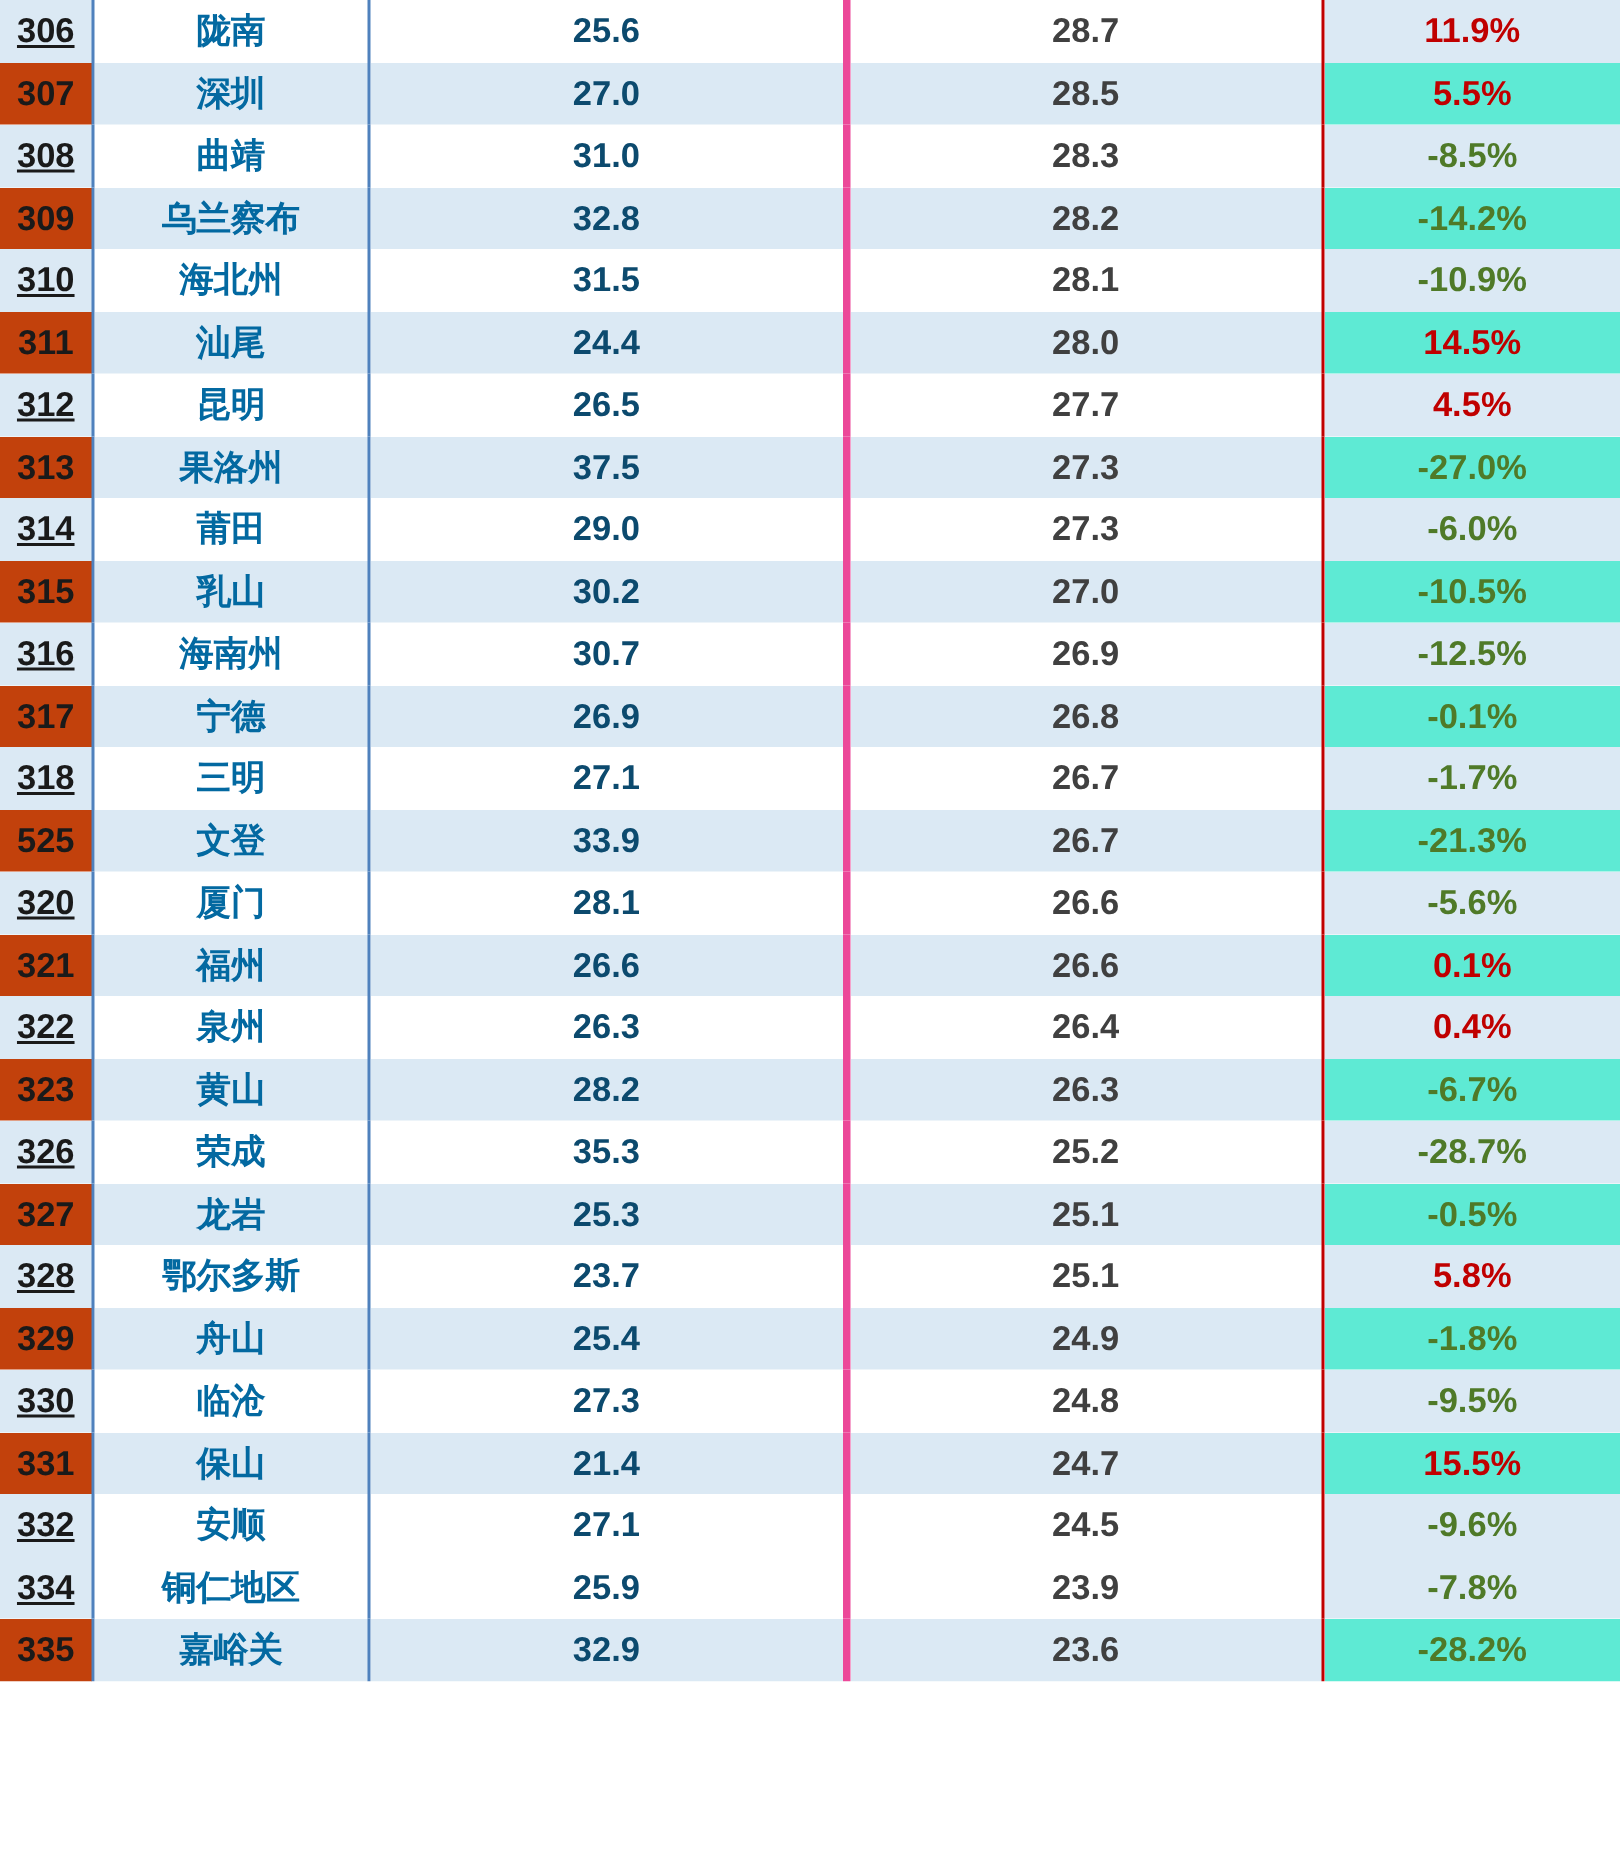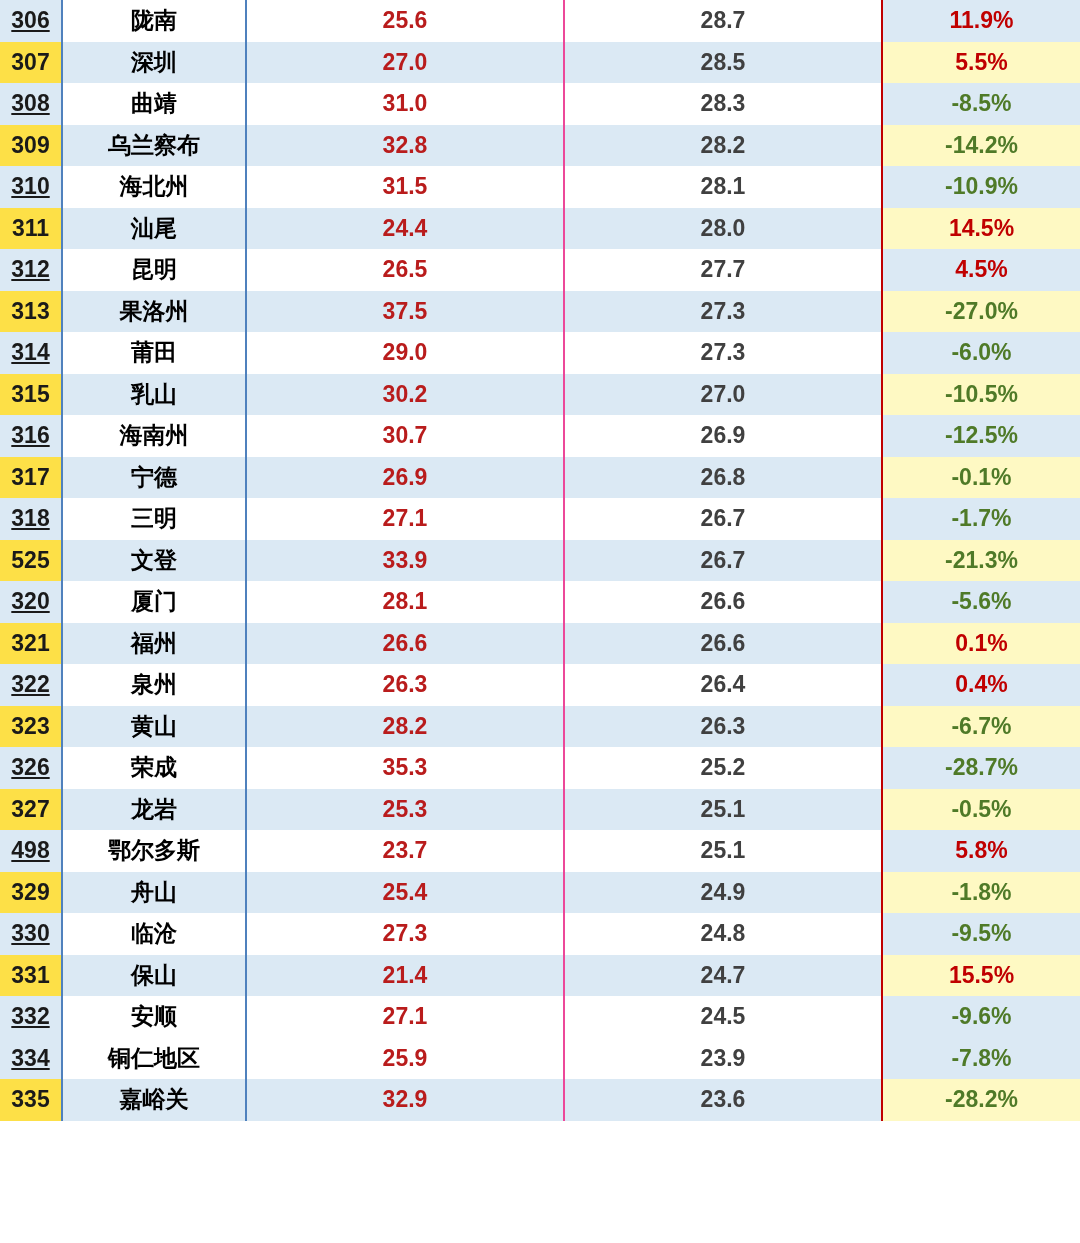--- a/index.html
+++ b/index.html
@@ -35,39 +35,39 @@
   }
   
   td.rank {
     border-right: 2px solid #4f81bd;
     font-size: 20px;
     color: #1a1a1a;
     font-weight: normal;
   }
   td.name {
     border-right: 2px solid #4f81bd;
-    color: #000000;
+    color: #0369a1;
   }
   td.v1 {
-    border-right: 2px solid #ec4899;
-    color: #b91c1c;
+    border-right: 5px solid #ec4899;
+    color: #0c4a6e;
   }
   td.v2 {
     border-right: 2px solid #c00000;
     color: #404040;
   }
   td.pct {
     font-size: 23px;
   }
   tr.band-a td { background: #ffffff; }
   tr.band-b td { background: #dbe9f4; }
   tr.band-a td.rank { background: #dbe9f4; text-decoration: underline; }
-  tr.band-b td.rank { background: #fde047; }
+  tr.band-b td.rank { background: #c2410c; }
   tr.band-a td.pct  { background: #dbe9f4; }
-  tr.band-b td.pct  { background: #fef9c3; }
+  tr.band-b td.pct  { background: #5eead4; }
   .up   { color: #c00000; }
   .down { color: #4f7a28; }
 </style>
 </head>
 <body>
 
 <table class="data-table">
   <colgroup>
     <col class="c-rank">
       <col class="c-name">
@@ -210,21 +210,21 @@
         <td class="pct down">-28.7%</td>
       </tr>
       <tr class="band-b">
         <td class="rank">327</td>
         <td class="name">龙岩</td>
         <td class="v1">25.3</td>
         <td class="v2">25.1</td>
         <td class="pct down">-0.5%</td>
       </tr>
       <tr class="band-a">
-        <td class="rank">498</td>
+        <td class="rank">328</td>
         <td class="name">鄂尔多斯</td>
         <td class="v1">23.7</td>
         <td class="v2">25.1</td>
         <td class="pct up">5.8%</td>
       </tr>
       <tr class="band-b">
         <td class="rank">329</td>
         <td class="name">舟山</td>
         <td class="v1">25.4</td>
         <td class="v2">24.9</td>

